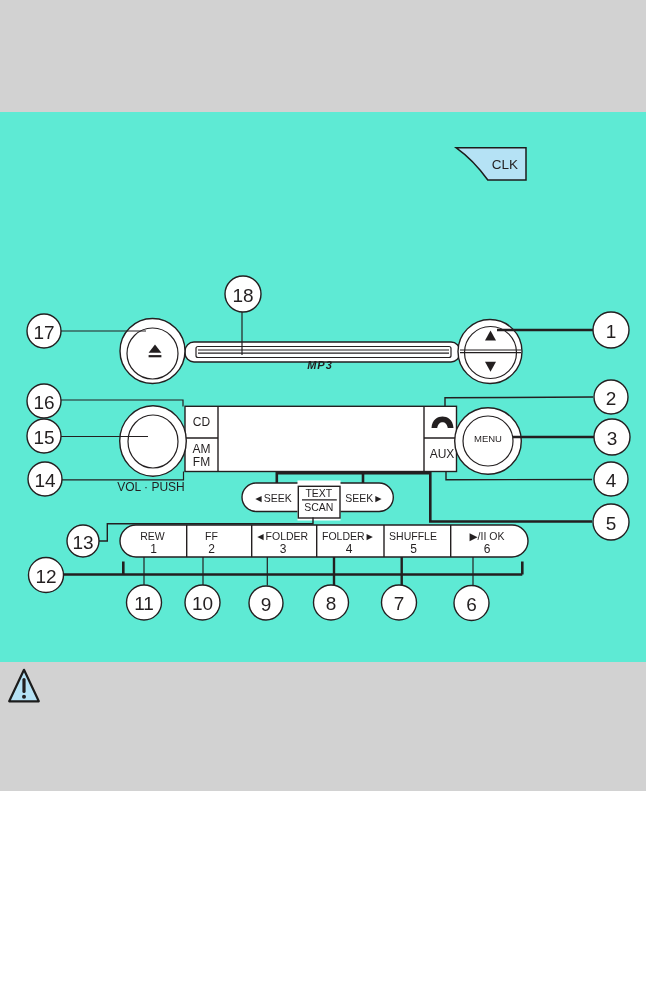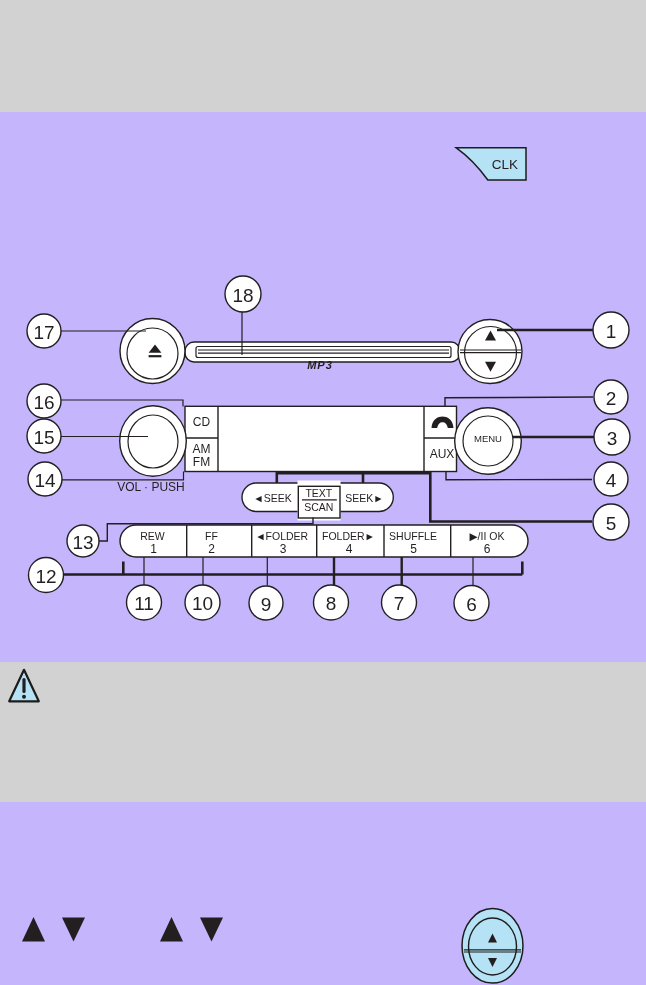--- a/index.html
+++ b/index.html
@@ -1,16 +1,16 @@
 <!DOCTYPE html>
 <html><head>
 <meta charset="utf-8">
 <style>
   html,body{margin:0;padding:0;background:#ffffff;}
-  #page{position:relative;width:646px;height:985px;background:#c4b5fd;overflow:hidden;
+  #page{position:relative;width:646px;height:791px;background:#5eead4;overflow:hidden;
         font-family:"Liberation Sans",sans-serif;text-decoration:underline;}
   .band{position:absolute;left:0;width:646px;background:#d2d2d2;}
   #band-top{top:0;height:112px;}
   #band-warning{top:662px;height:140px;}
   .abs{position:absolute;}
   svg text{font-family:"Liberation Sans",sans-serif;fill:#231f20;
            text-anchor:middle;dominant-baseline:central;}
   .ct{font-size:19px;}
   .t12{font-size:12px;}
   .t10{font-size:10.5px;}

